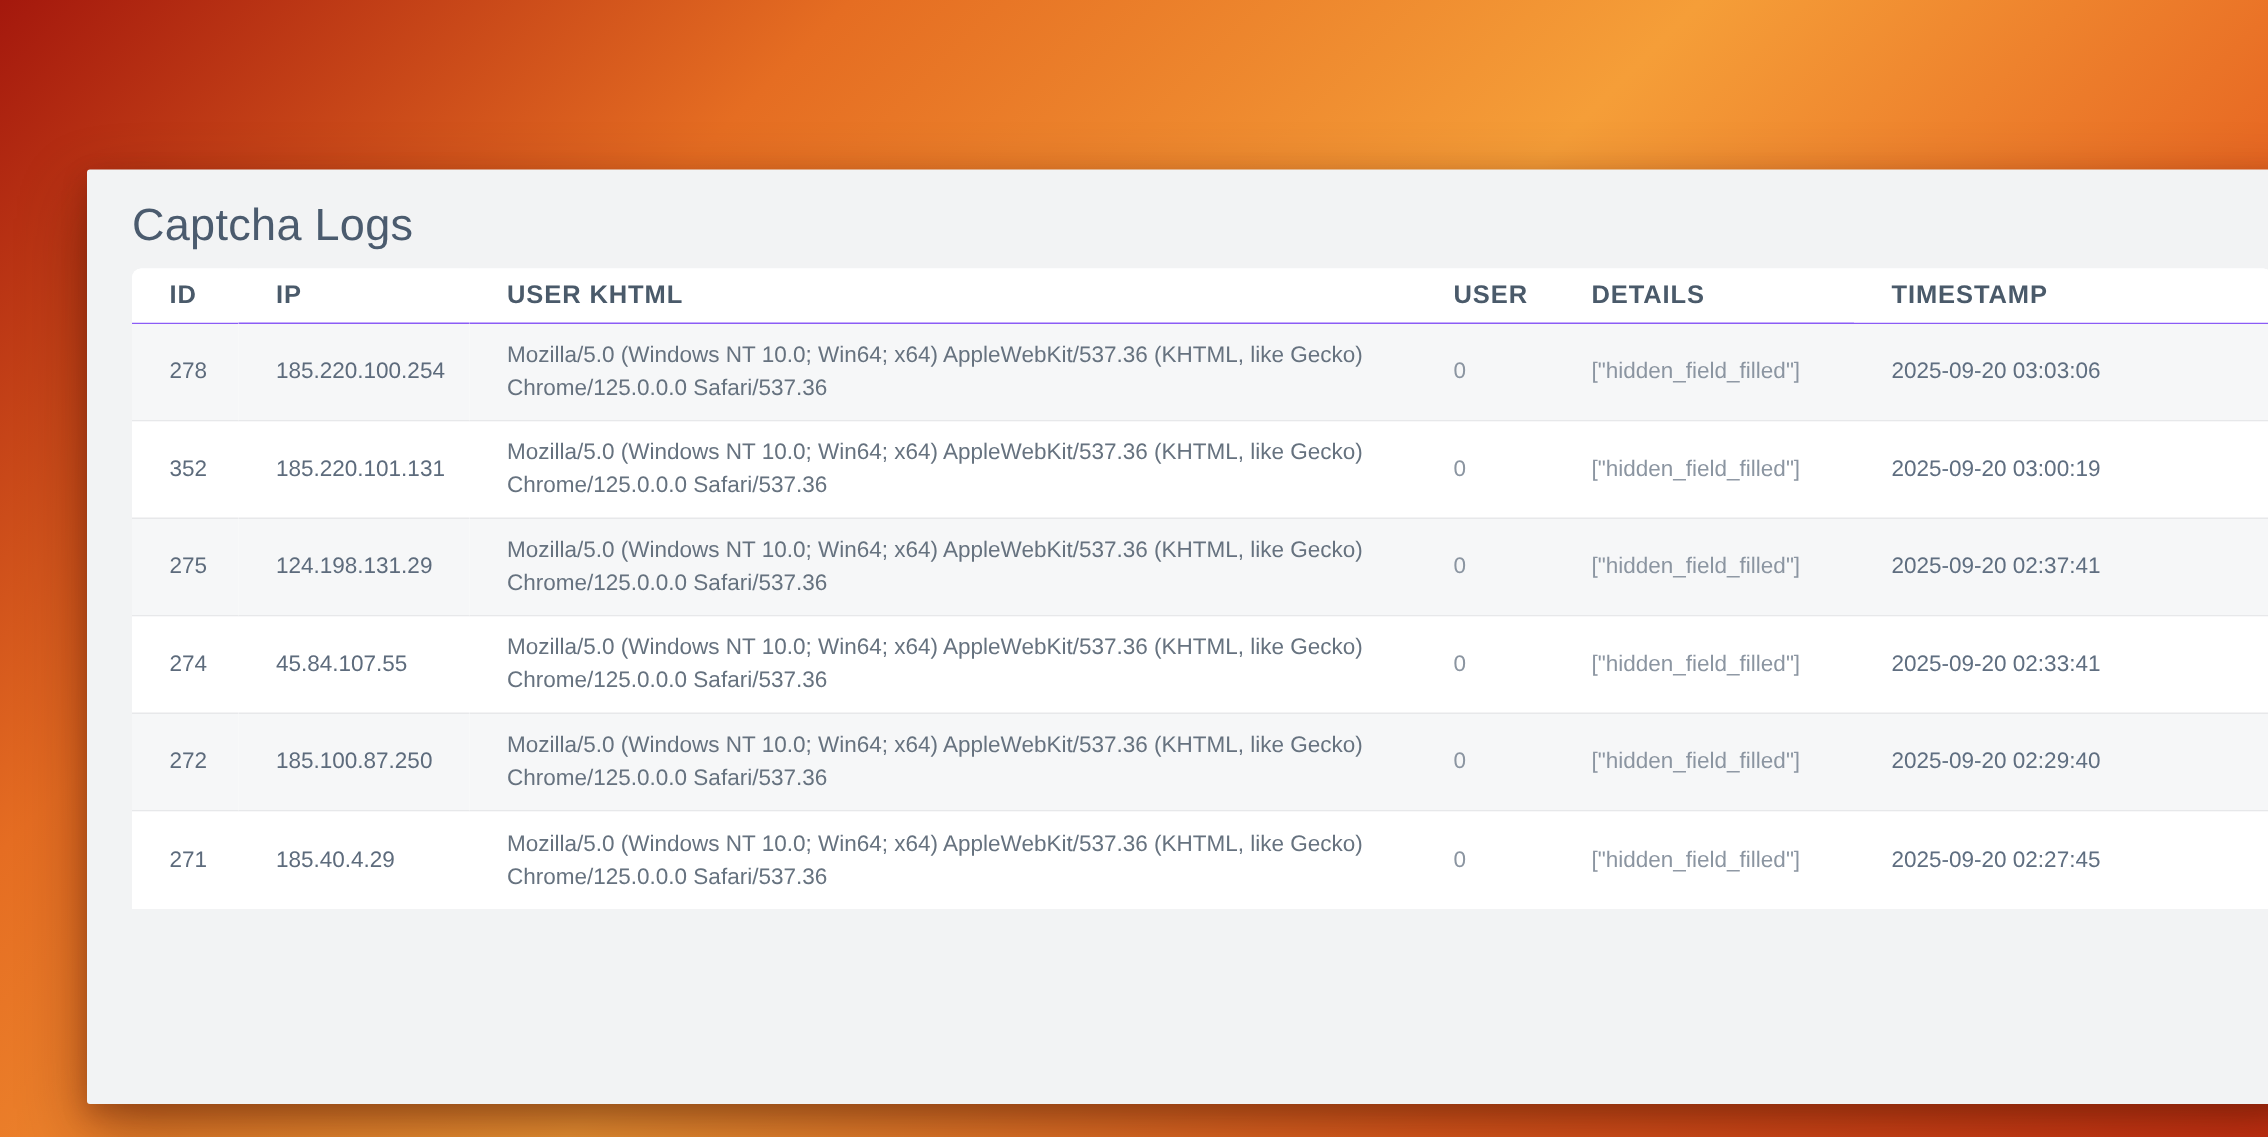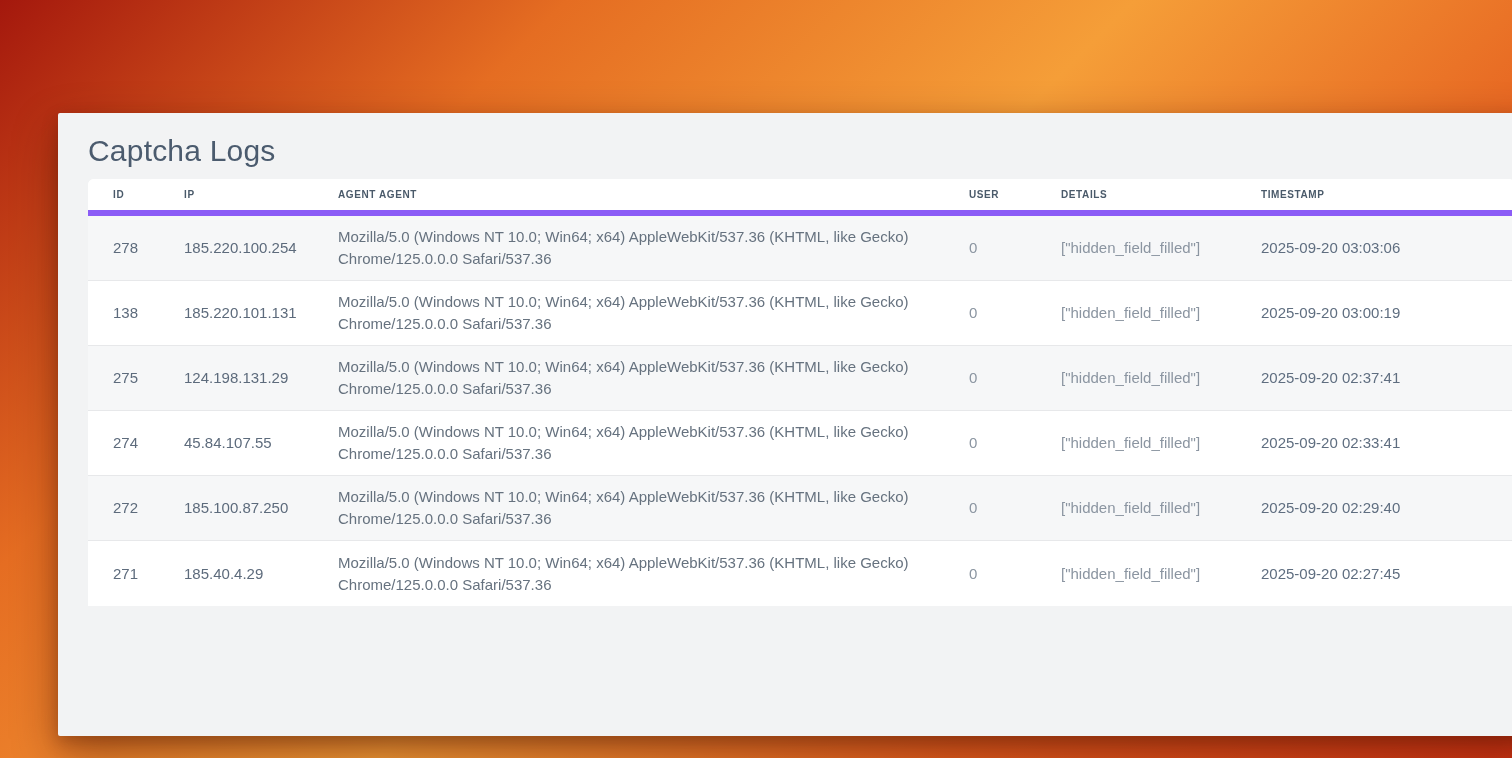--- a/index.html
+++ b/index.html
@@ -31,23 +31,23 @@
   }
   .table-wrap{ margin:0 27px 0 30px; }
   table.logs{
     width:100%; border-collapse:separate; border-spacing:0;
     table-layout:fixed; background:var(--table-bg);
     border-radius:6px 6px 0 0;
   }
   thead th{
     height:37px; vertical-align:middle; text-align:left;
     padding:0 10px 0 25px;
-    font-size:10px; font-weight:bold; letter-spacing:0.6px;
+    font-size:17px; font-weight:bold; letter-spacing:0.6px;
     color:var(--header-color);
-    border-bottom:6px solid #8b5cf6;
+    border-bottom:1px solid #8b5cf6;
     background:var(--table-bg);
   }
   thead th:first-child{ border-top-left-radius:6px; }
   thead th:last-child{ border-top-right-radius:6px; }
   tbody td{
     height:65px; vertical-align:middle;
     padding:10px 12px 10px 25px;
     font-size:15px; line-height:22px;
     color:var(--text-primary);
     border-bottom:1px solid var(--row-border);
@@ -72,37 +72,37 @@
         <col style="width:154px">
         <col style="width:631px">
         <col style="width:92px">
         <col style="width:200px">
         <col>
       </colgroup>
       <thead>
         <tr id="header-row">
             <th>ID</th>
             <th>IP</th>
-            <th>AGENT AGENT</th>
+            <th>USER KHTML</th>
             <th>USER</th>
             <th>DETAILS</th>
             <th>TIMESTAMP</th>
           </tr>
       </thead>
       <tbody id="table-body">
           <tr>
             <td class="c-id">278</td>
             <td class="c-ip">185.220.100.254</td>
             <td class="c-user_agent">Mozilla/5.0 (Windows NT 10.0; Win64; x64) AppleWebKit/537.36 (KHTML, like Gecko) Chrome/125.0.0.0 Safari/537.36</td>
             <td class="c-score">0</td>
             <td class="c-details">["hidden_field_filled"]</td>
             <td class="c-timestamp">2025-09-20 03:03:06</td>
           </tr>
           <tr>
-            <td class="c-id">138</td>
+            <td class="c-id">352</td>
             <td class="c-ip">185.220.101.131</td>
             <td class="c-user_agent">Mozilla/5.0 (Windows NT 10.0; Win64; x64) AppleWebKit/537.36 (KHTML, like Gecko) Chrome/125.0.0.0 Safari/537.36</td>
             <td class="c-score">0</td>
             <td class="c-details">["hidden_field_filled"]</td>
             <td class="c-timestamp">2025-09-20 03:00:19</td>
           </tr>
           <tr>
             <td class="c-id">275</td>
             <td class="c-ip">124.198.131.29</td>
             <td class="c-user_agent">Mozilla/5.0 (Windows NT 10.0; Win64; x64) AppleWebKit/537.36 (KHTML, like Gecko) Chrome/125.0.0.0 Safari/537.36</td>

